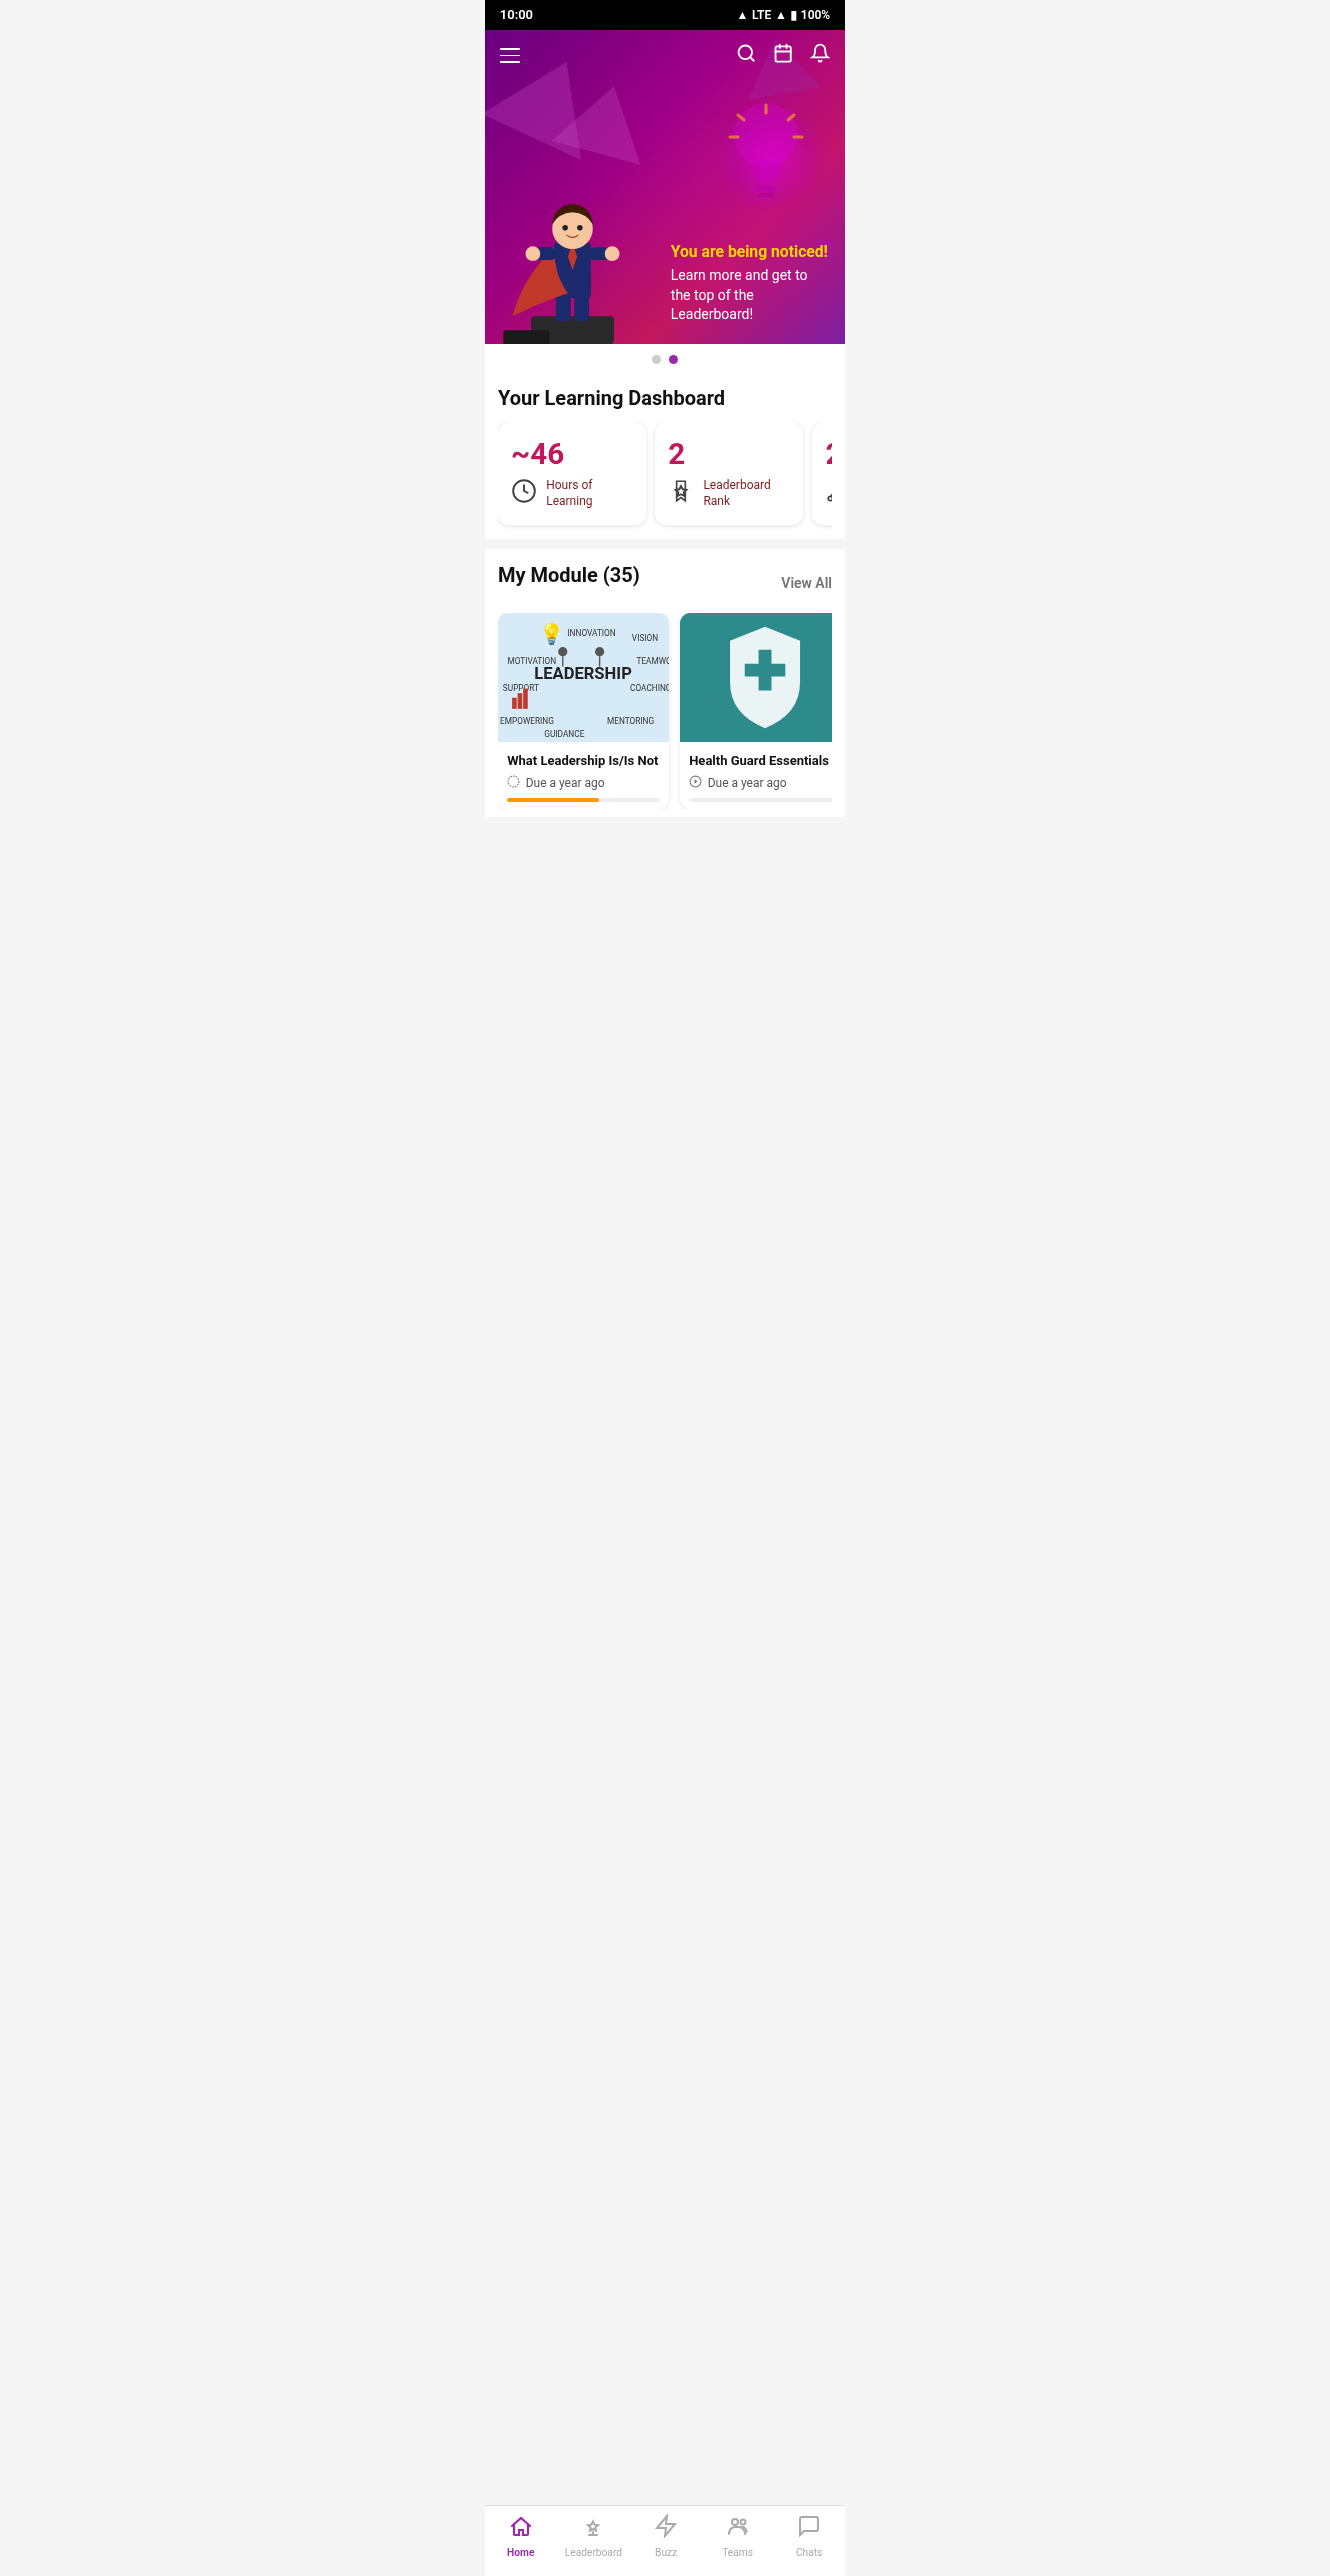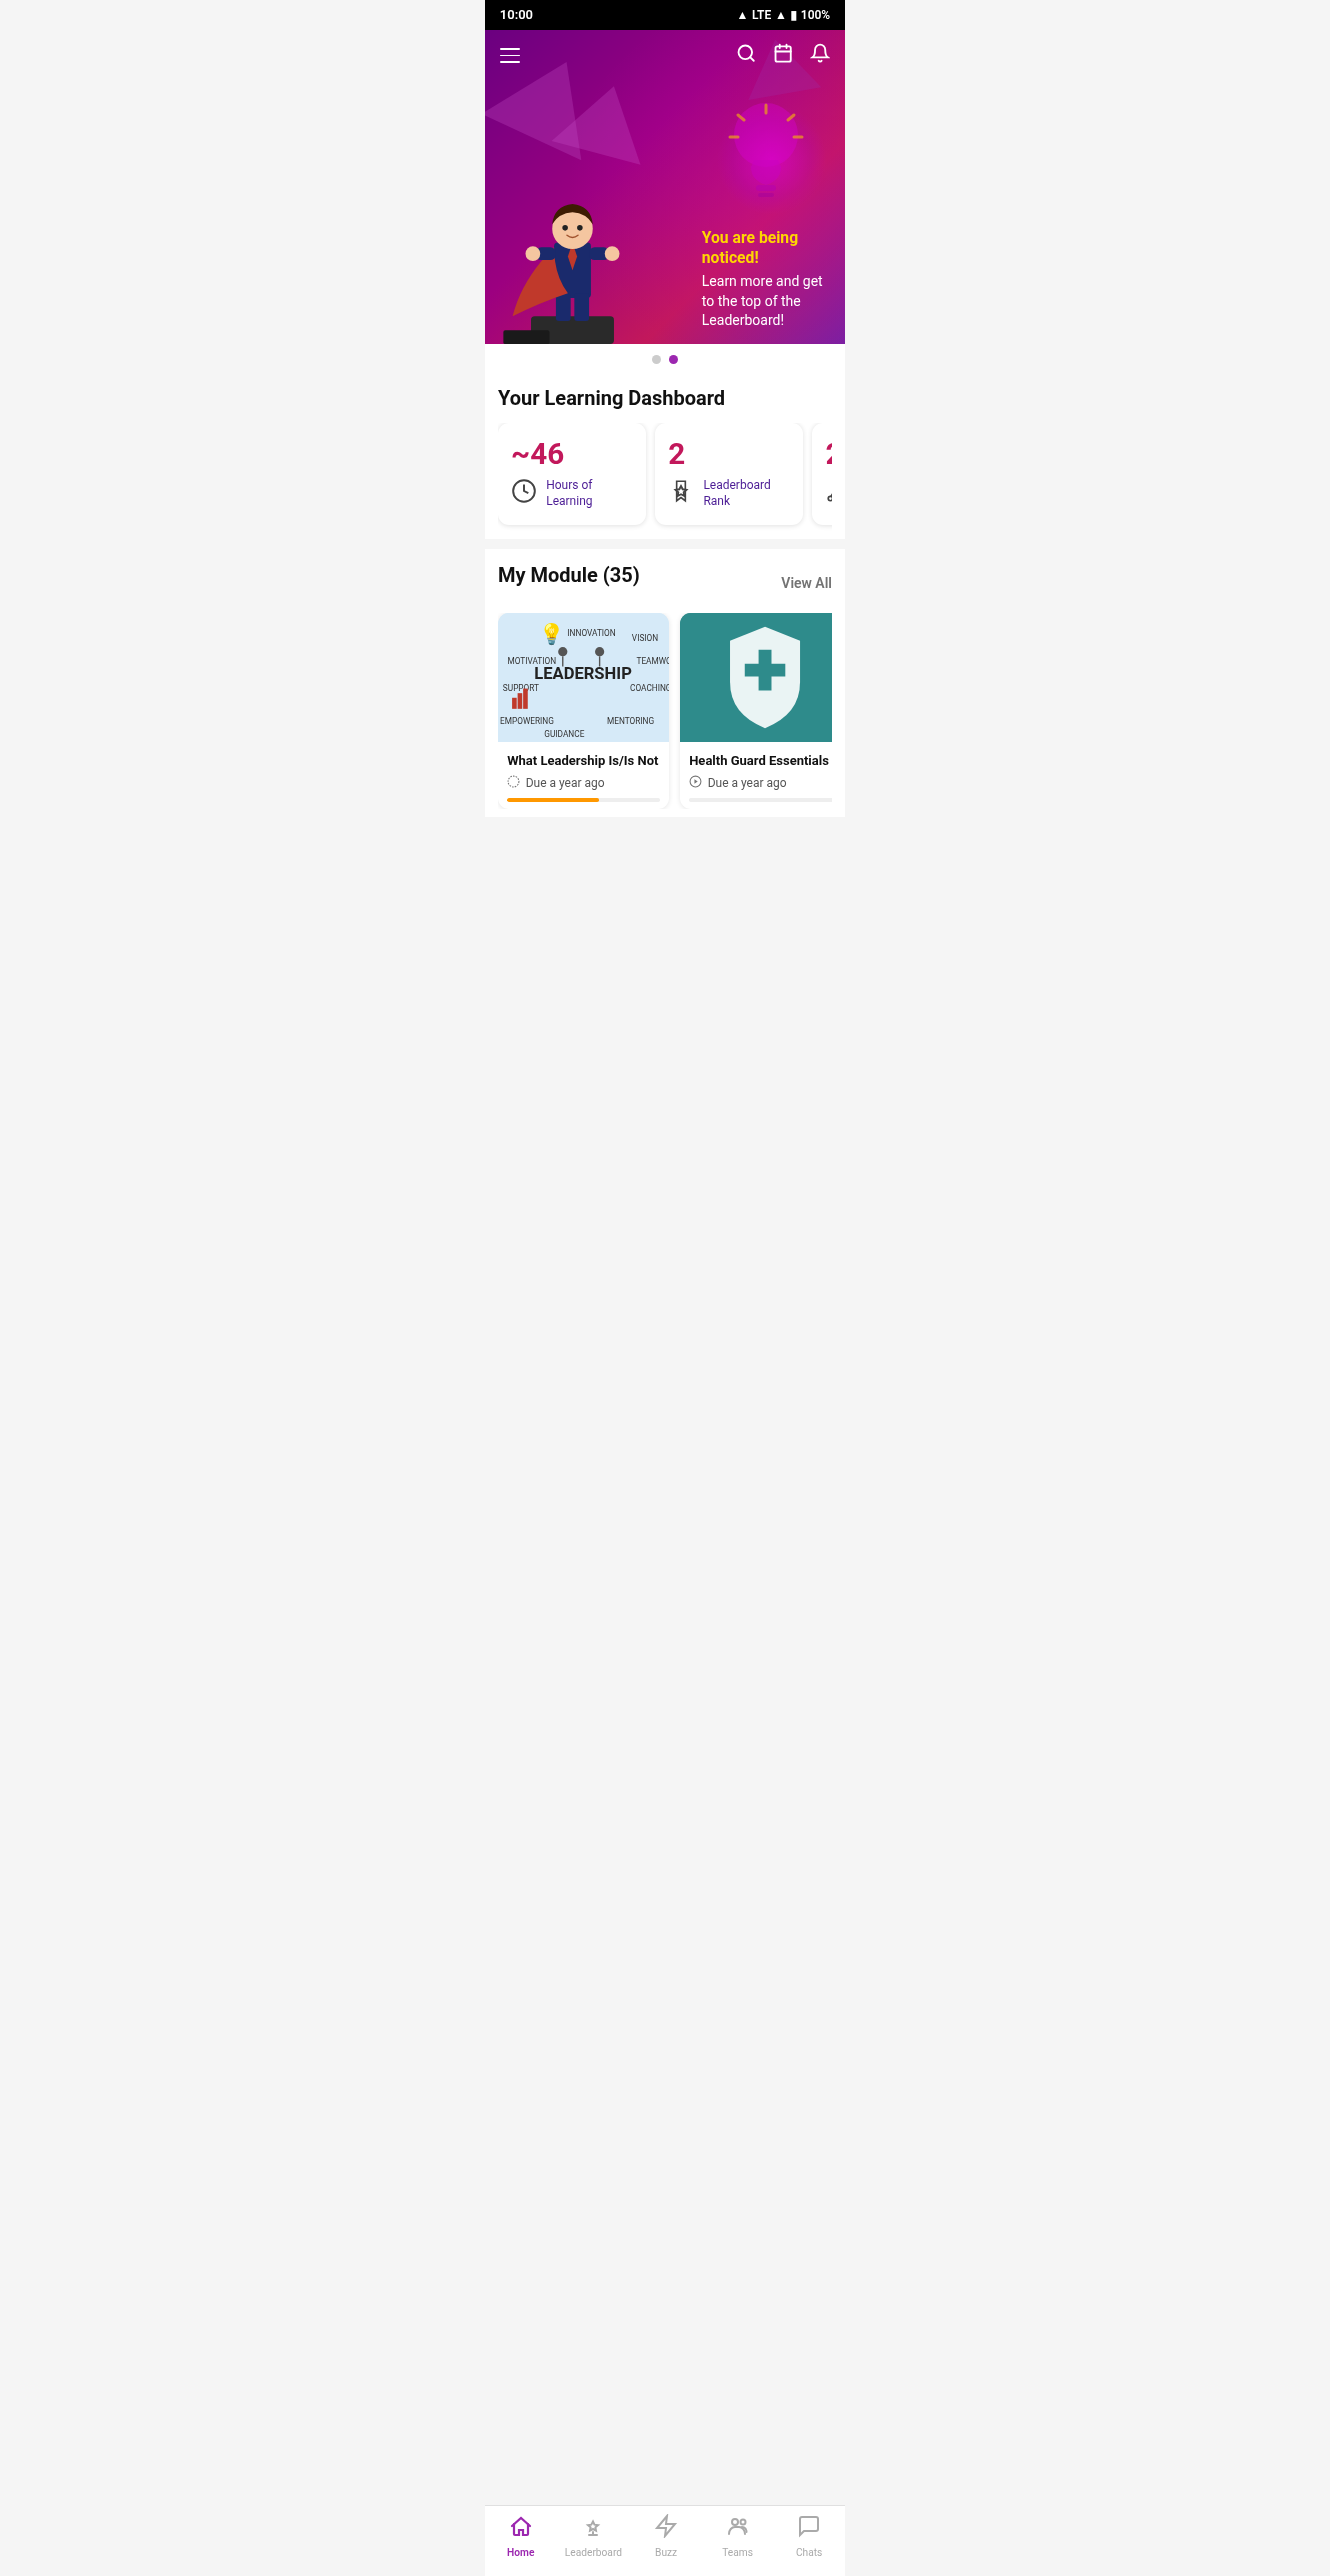--- a/index.html
+++ b/index.html
@@ -141,25 +141,24 @@
     .hero-sub {
       color: #fff;
       font-size: 14px;
       line-height: 1.4;
       margin-top: 3.7px;
     }
 
     
     .hero-bottom-text {
       position: absolute;
-      bottom: 13px;
+      bottom: 19px;
       left: 0;
       right: 0;
       padding: 0 14.8px;
-      margin-left: 31px;
     }
 
     
     .dots {
       display: flex;
       justify-content: center;
       gap: 7.4px;
       padding: 11px 0 7.4px;
       background: #fff;
     }
@@ -211,21 +210,21 @@
       align-items: center;
       gap: 9.2px;
       margin-top: 7.4px;
     }
     .stat-icon {
       font-size: 24px;
       color: #555;
     }
     .stat-label {
       font-size: 12px;
-      color: #4c1d95;
+      color: #7f1d1d;
       line-height: 1.3;
     }
 
     
     .modules-section {
       background: #fff;
       padding: 14.8px 13px 7.4px;
       margin-top: 9.2px;
     }
     .modules-header {

